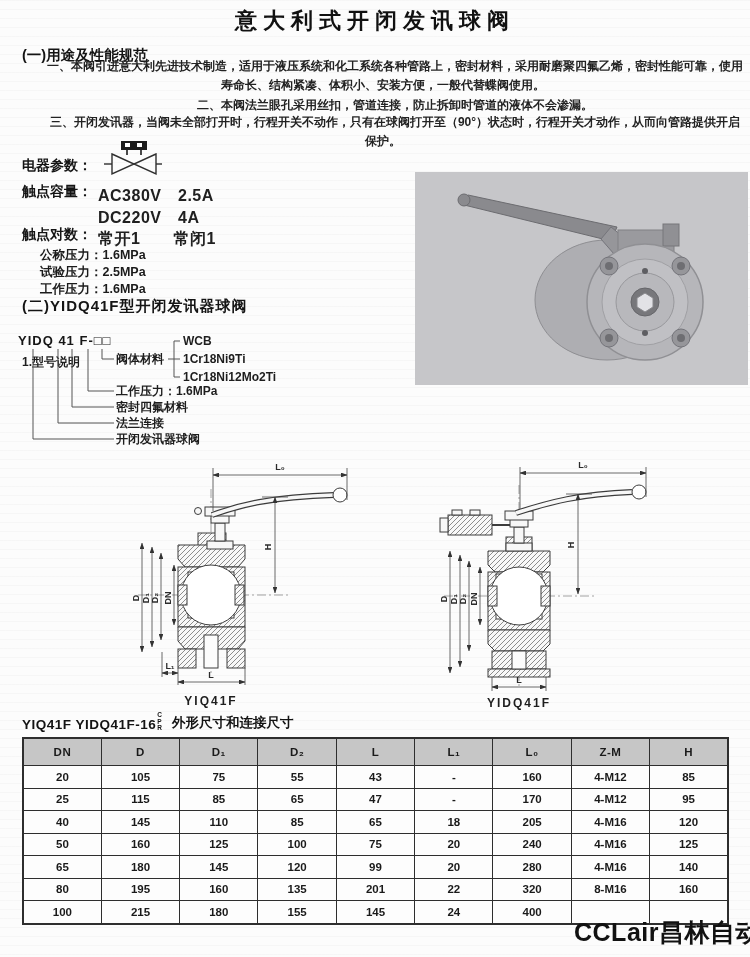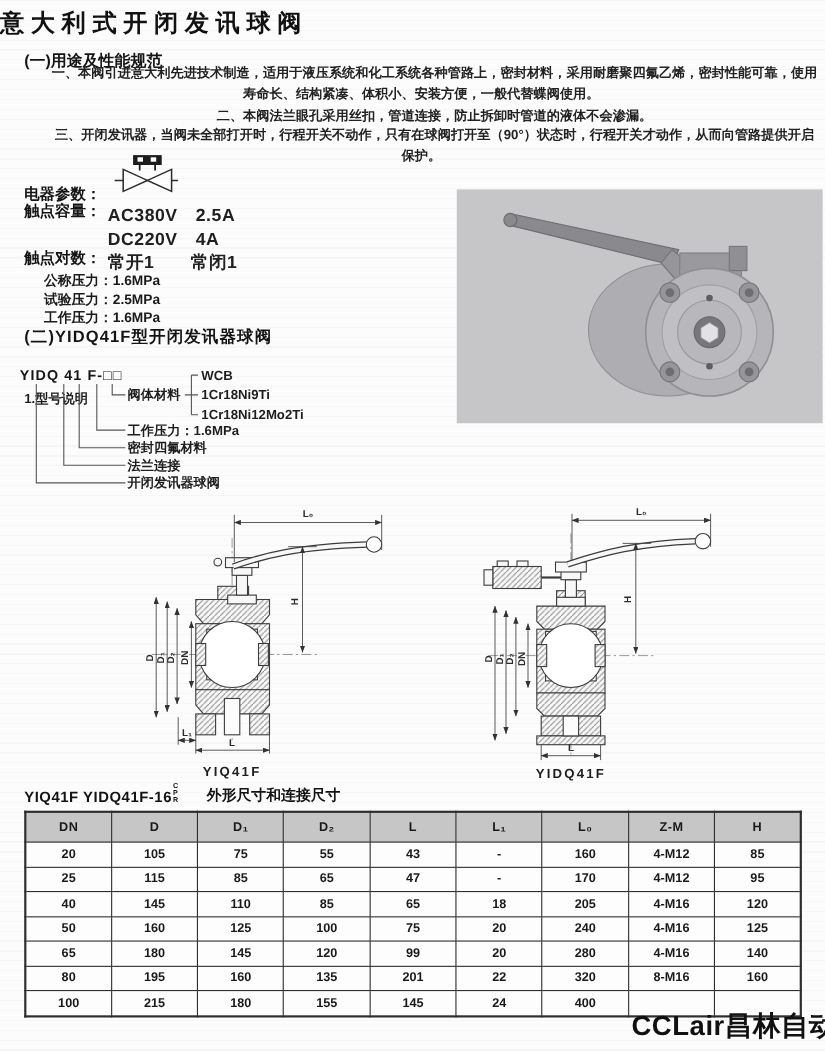--- a/index.html
+++ b/index.html
@@ -5,36 +5,36 @@
   html,body{margin:0;padding:0;}
   .page{
     position:relative; width:750px; height:957px; overflow:hidden;
     background:#fcfcfc;
     background-image:repeating-linear-gradient(to bottom, rgba(0,0,0,0.025) 0 1px, transparent 1px 9px);
     font-family:"Liberation Sans","DejaVu Sans",sans-serif;
     color:#1d1d1d;
   }
   .abs{position:absolute;}
   .title{
-    top:6px; left:0; width:100%; 
+    top:6px; left:0; width:100%; text-align:center;
     font-size:22px; font-weight:bold; letter-spacing:6px; color:#111;
   }
   .sec-heading{font-size:14.5px; font-weight:bold; color:#141414;}
   .body-para{
     font-size:12px; line-height:19px; font-weight:bold; color:#222;
     text-indent:24px; margin:0; width:722px;text-align:center;
   }
   .param-label{font-size:14px; font-weight:bold; color:#141414;}
   .param-value{font-size:16px; font-weight:bold; color:#202020; letter-spacing:0.5px;}
   .pressure-line{font-size:12.5px; font-weight:bold; color:#1b1b1b;}
   .model-sub{font-size:12px; font-weight:bold;margin-top:36px;}
   .tbl-title{font-size:13.5px; font-weight:bold; color:#131313; display:flex; align-items:flex-end;}
   .tbl-title .models{letter-spacing:0.5px;}
   .suffix-stack{display:inline-flex; flex-direction:column; line-height:6.5px; font-size:6.5px; font-weight:bold; margin:0 6px 0 1px;}
-  .cn{margin-left:20px;font-family:Liberation Serif, serif;}
+  .cn{margin-left:4px;font-family:Liberation Serif, serif;}
   table.dims{
     border-collapse:collapse; table-layout:fixed; width:707px;
     font-size:11.5px; color:#1a1a1a; background:#fdfdfd;
   }
   table.dims th{
     background:#c6c6c6; border:1px solid #2e2e2e; height:24px;
     font-weight:bold; letter-spacing:0.5px;
   }
   table.dims td{
     border:1px solid #2e2e2e; height:19.5px; text-align:center; font-weight:600;
@@ -67,21 +67,21 @@
 
 <div class="page">
 
   <div class="abs title">意大利式开闭发讯球阀</div>
 
   <div class="abs sec-heading" style="top:46px;left:22px">(一)用途及性能规范</div>
   <p class="abs body-para" style="top:57px;left:22px">一、本阀引进意大利先进技术制造，适用于液压系统和化工系统各种管路上，密封材料，采用耐磨聚四氟乙烯，密封性能可靠，使用寿命长、结构紧凑、体积小、安装方便，一般代替蝶阀使用。</p>
   <p class="abs body-para" style="top:96px;left:22px">二、本阀法兰眼孔采用丝扣，管道连接，防止拆卸时管道的液体不会渗漏。</p>
   <p class="abs body-para" style="top:113px;left:22px">三、开闭发讯器，当阀未全部打开时，行程开关不动作，只有在球阀打开至（90°）状态时，行程开关才动作，从而向管路提供开启保护。</p>
 
-  <div class="abs param-label" style="top:168px;left:22px">电器参数：</div>
+  <div class="abs param-label" style="top:157px;left:22px">电器参数：</div>
   <svg class="abs" style="top:140px;left:104px" width="58" height="38" viewBox="0 0 58 38">
     <rect x="17" y="1" width="26" height="9" fill="#1c1c1c"></rect>
     <rect x="21" y="3" width="5" height="4" fill="#fff"></rect>
     <rect x="33" y="3" width="5" height="4" fill="#fff"></rect>
     <line x1="23" y1="10" x2="23" y2="15" stroke="#1c1c1c" stroke-width="1.6"></line>
     <line x1="37" y1="10" x2="37" y2="15" stroke="#1c1c1c" stroke-width="1.6"></line>
     <polygon points="8,14 30,24 8,34" fill="none" stroke="#2f2f2f" stroke-width="1.4"></polygon>
     <polygon points="52,14 30,24 52,34" fill="none" stroke="#2f2f2f" stroke-width="1.4"></polygon>
     <line x1="0" y1="24" x2="8" y2="24" stroke="#2f2f2f" stroke-width="1.4"></line>
     <line x1="52" y1="24" x2="58" y2="24" stroke="#2f2f2f" stroke-width="1.4"></line>

